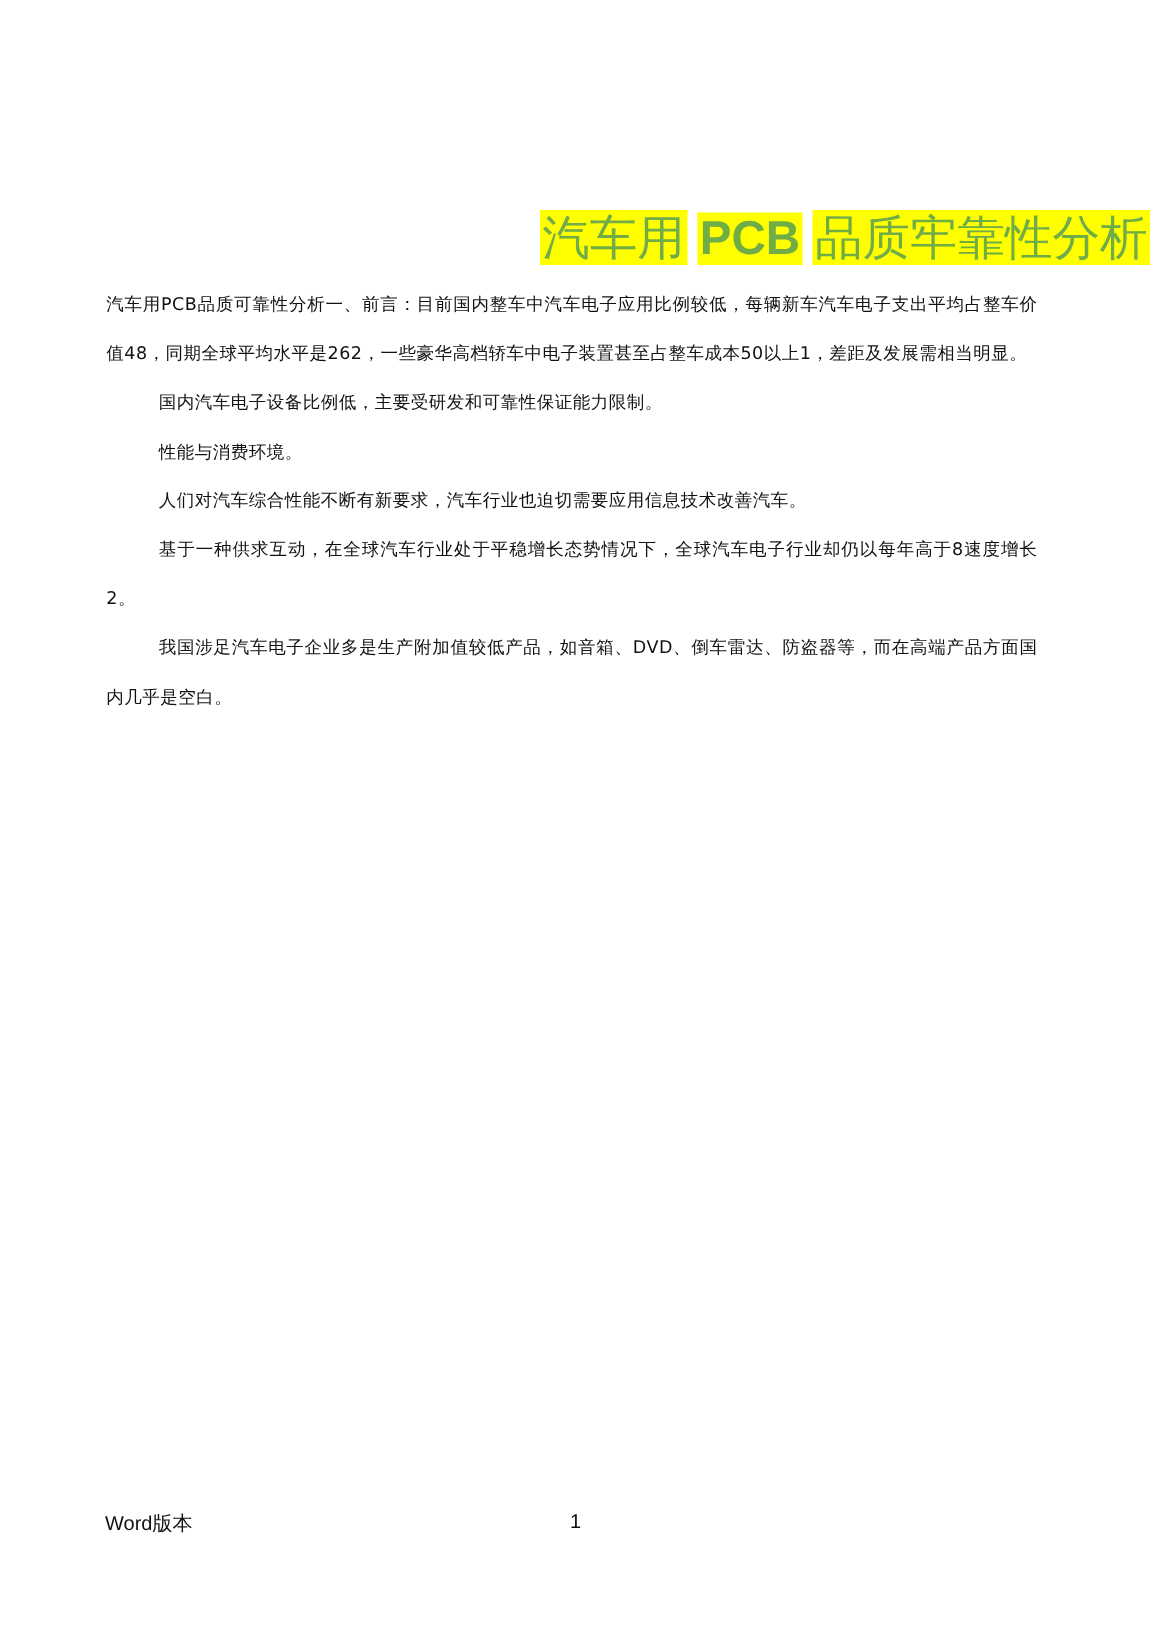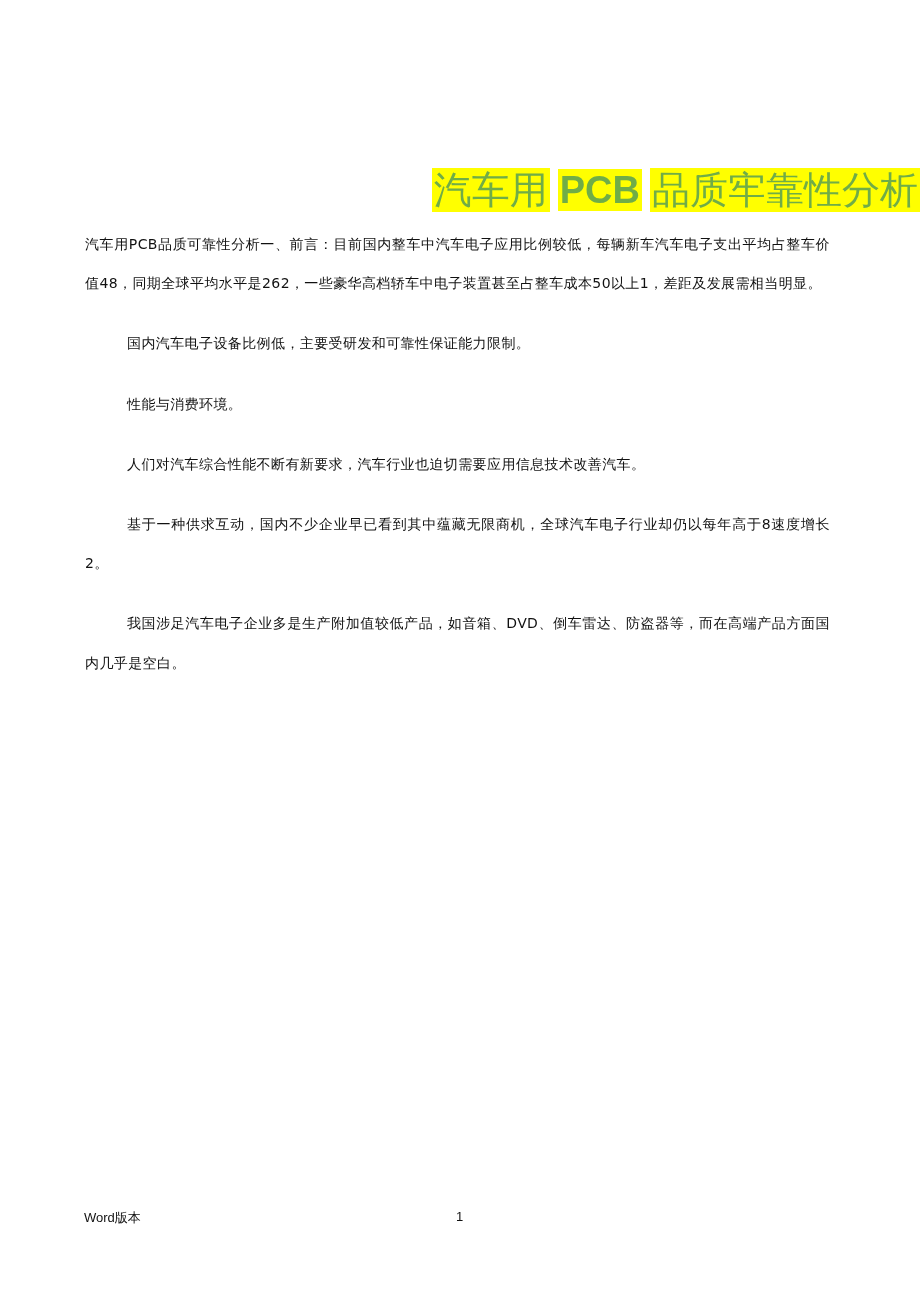--- a/index.html
+++ b/index.html
@@ -7,41 +7,41 @@
          font-family: "DejaVu Sans", "Liberation Sans", sans-serif; color: #111; }
   .page { position: absolute; left: 0; top: 0; width: 920px; height: 1302px; }
   .title { position: absolute; top: 140px; left: 0; width: 920px; text-align: right;
            font-size: 38px; line-height: 50px; color: #70AD47; font-weight: normal; }
   .title span.hl { background: #FFFF00; padding: 0 2px; }
   .title span.gap { display: inline-block; width: 8px; }
   .title span.latin { font-family: "Liberation Sans", sans-serif; font-weight: bold; }
   .body { position: absolute; left: 85px; top: 225px; width: 745px; }
   .para { font-size: 14px; line-height: 39.2px; margin: 0; text-align: justify;
           letter-spacing: 0.4px; }
-  .para.indent { text-indent: 42px; margin-top: 21px; }
+  .para.indent { text-indent: 42px; }
   .footer { position: absolute; top: 1209px; left: 84px; width: 760px; height: 20px;
-            font-family: "Liberation Sans", sans-serif; font-size: 13px; color: #111; }
+            font-family: "Liberation Sans", sans-serif; font-size: 16px; color: #111; }
   .footer .left { position: absolute; left: 0; top: 0; }
   .footer .center { position: absolute; left: 372px; top: 0; }
 </style>
 </head>
 <body>
 
 <div class="page">
 
   <h1 class="title">
     <span class="hl">汽车用</span><span class="gap"></span><span class="hl latin">PCB</span><span class="gap"></span><span class="hl">品质牢靠性分析</span>
   </h1>
 
   <div class="body">
     <p class="para">汽车用PCB品质可靠性分析一、前言：目前国内整车中汽车电子应用比例较低，每辆新车汽车电子支出平均占整车价值48，同期全球平均水平是262，一些豪华高档轿车中电子装置甚至占整车成本50以上1，差距及发展需相当明显。</p>
     <p class="para indent">国内汽车电子设备比例低，主要受研发和可靠性保证能力限制。</p>
     <p class="para indent">性能与消费环境。</p>
     <p class="para indent">人们对汽车综合性能不断有新要求，汽车行业也迫切需要应用信息技术改善汽车。</p>
-    <p class="para indent">基于一种供求互动，国内不少企业早已看到其中蕴藏无限商机，全球汽车电子行业却仍以每年高于8速度增长2。</p>
+    <p class="para indent">基于一种供求互动，在全球汽车行业处于平稳增长态势情况下，全球汽车电子行业却仍以每年高于8速度增长2。</p>
     <p class="para indent">我国涉足汽车电子企业多是生产附加值较低产品，如音箱、DVD、倒车雷达、防盗器等，而在高端产品方面国内几乎是空白。</p>
   </div>
 
   <div class="footer">
     <span class="left">Word版本</span>
     <span class="center">1</span>
   </div>
 
 </div>
 

